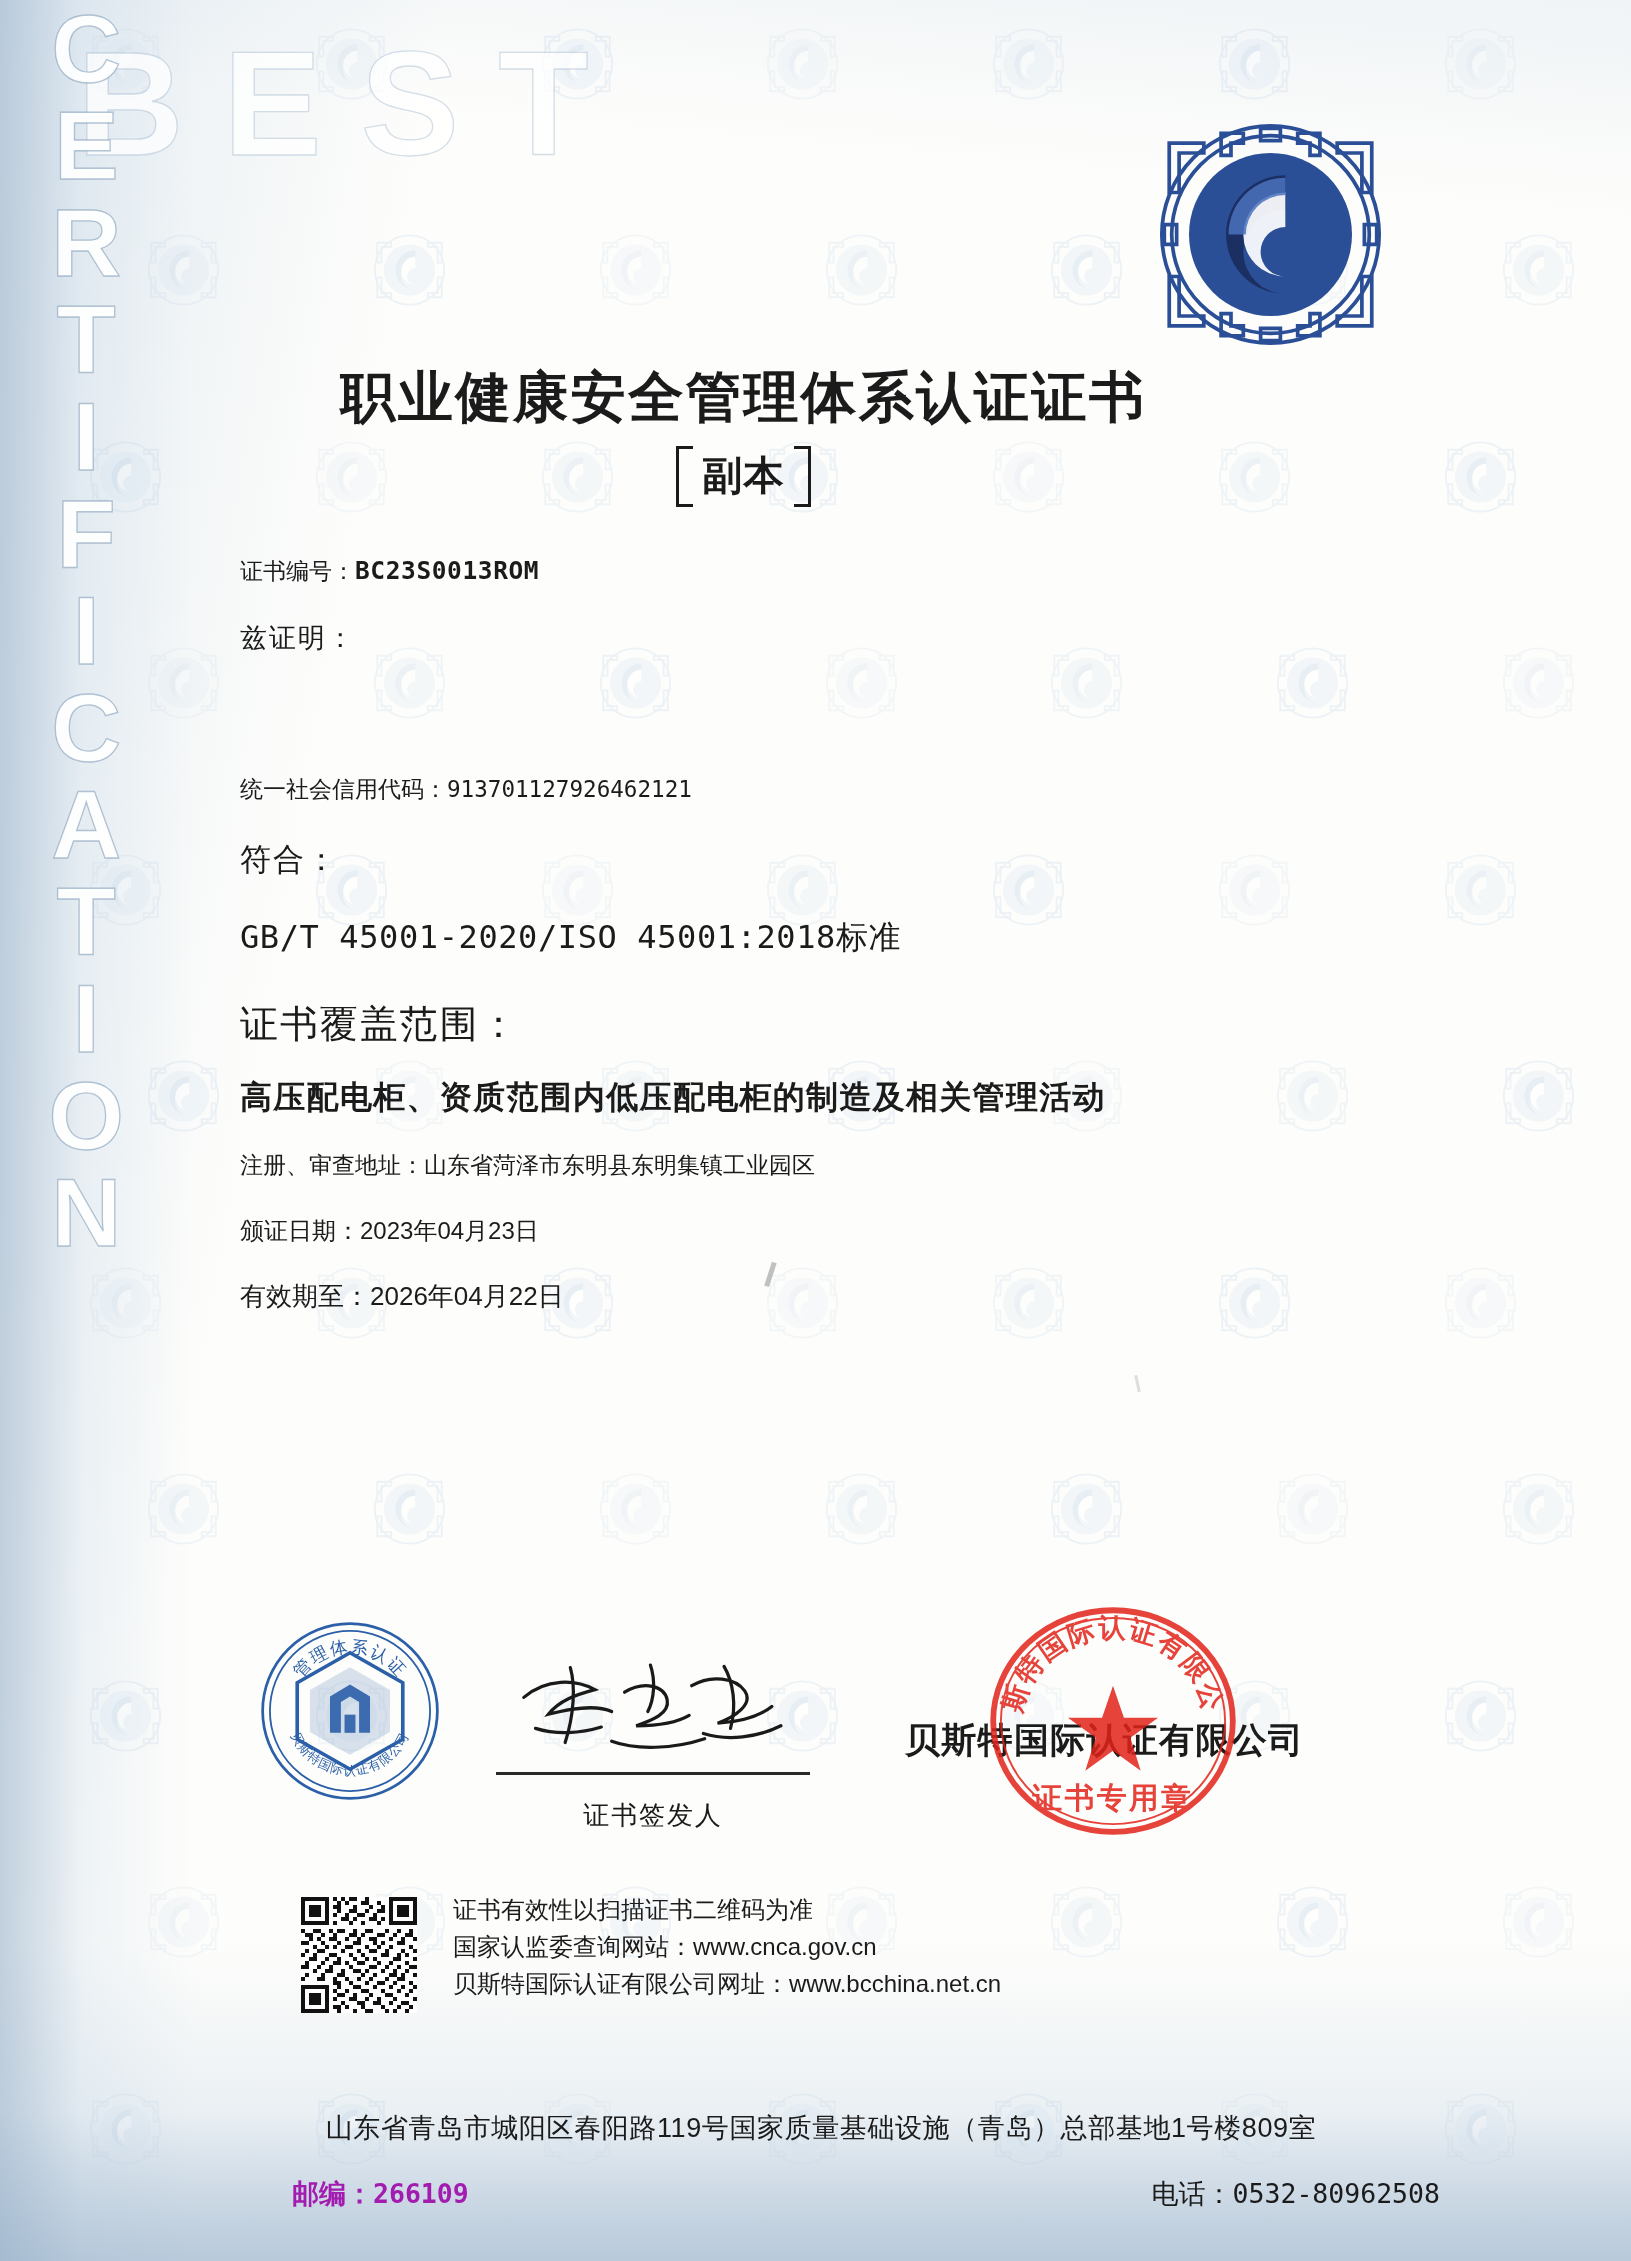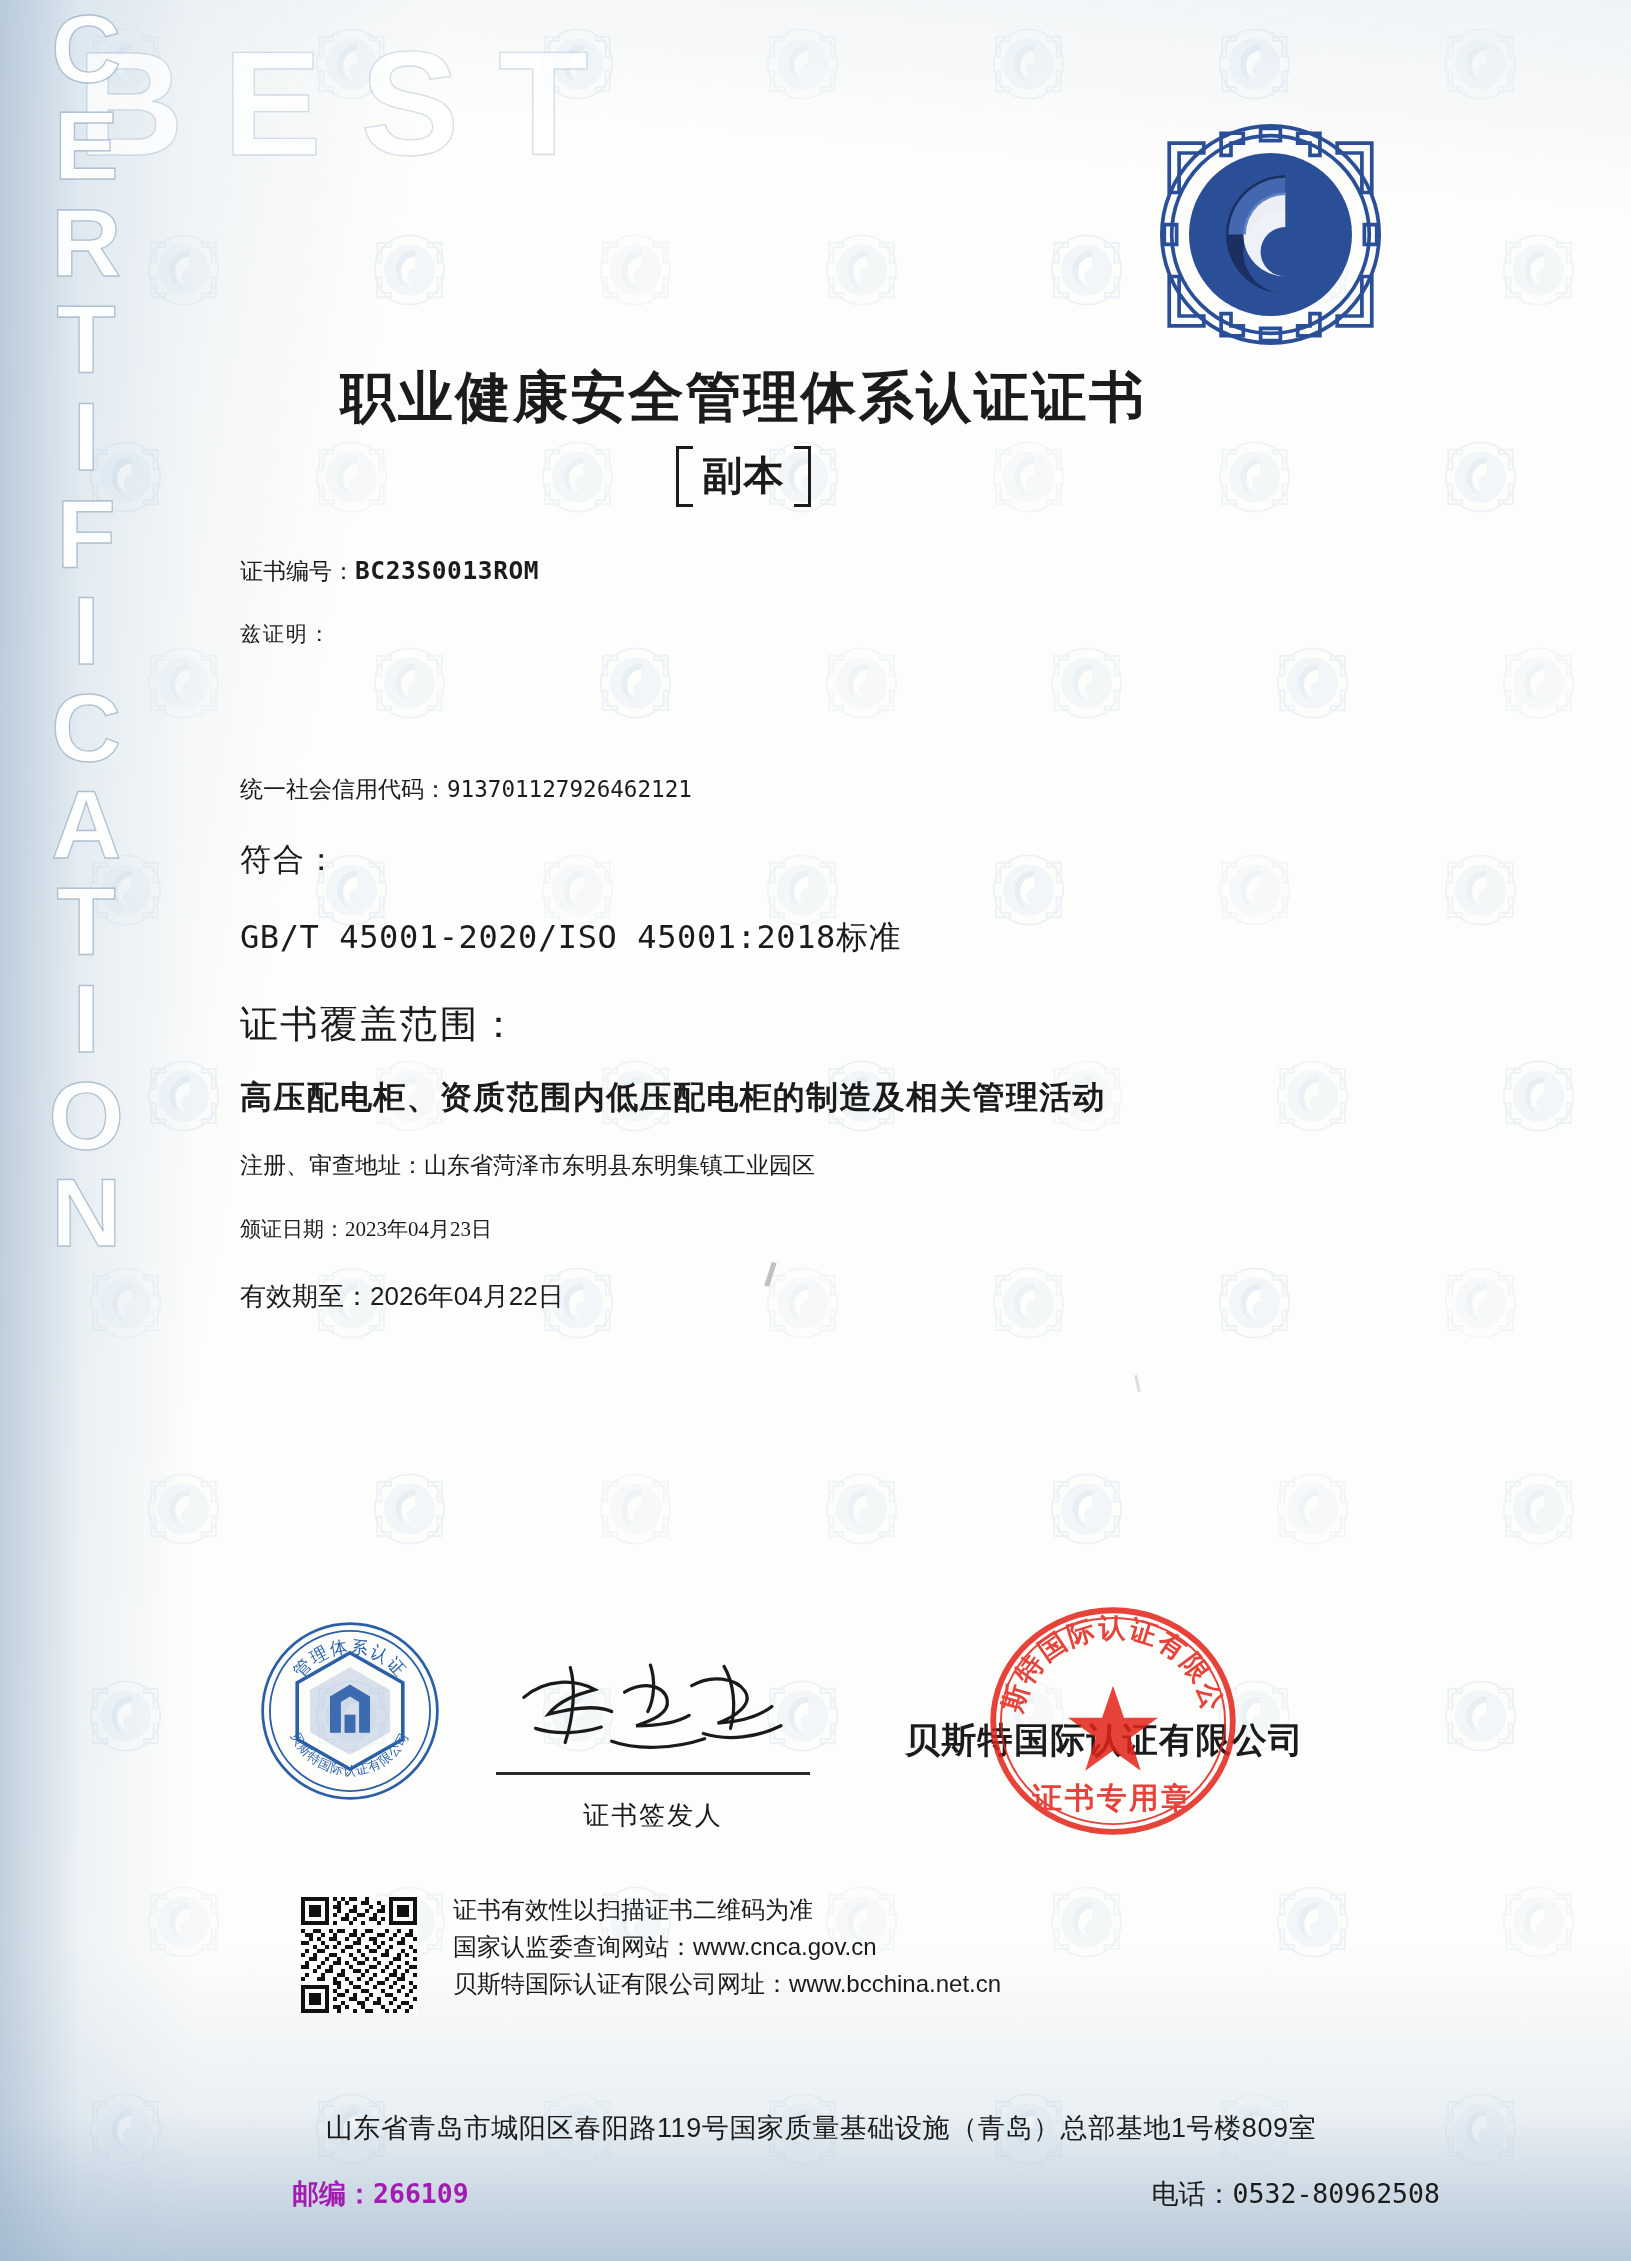--- a/index.html
+++ b/index.html
@@ -144,33 +144,33 @@
     border-bottom: 3.2px solid #1b1b1b;
   }
   .subtitle::before { left: 0; border-left: 3.2px solid #1b1b1b; }
   .subtitle::after  { right: 0; border-right: 3.2px solid #1b1b1b; }
 
   .row { position: absolute; left: 0; white-space: nowrap; color: #1b1b1b; }
 
   .cert-no { top: 556px; font-size: 23px; }
   .cert-no .v { font-family: "DejaVu Sans Mono", monospace; font-weight: 700; font-size: 24.5px; letter-spacing: 0.6px; }
 
-  .hereby  { top: 620px; font-size: 21px; letter-spacing: 1.9px; }
+  .hereby  { top: 620px; font-size: 27px; letter-spacing: 1.9px; }
   .company { top: 696px; font-size: 40px; font-weight: 700; letter-spacing: 2.6px; }
   .credit  { top: 774px; font-size: 23px; }
   .credit .v { font-family: "DejaVu Sans Mono", monospace; font-size: 22.6px; }
 
   .conform { top: 839px; font-size: 31px; letter-spacing: 1.9px; }
   .standard{ top: 916px; font-size: 32px; font-family: "DejaVu Sans Mono", monospace; letter-spacing: 0.6px; text-align: center; }
 
   .scope-label { top: 999px; font-size: 38px; letter-spacing: 1.9px; }
   .scope-text  { top: 1076px; font-size: 32px; font-weight: 700; letter-spacing: 1.3px; }
 
   .address  { top: 1150px; font-size: 23px; }
-  .issued   { top: 1215px; font-size: 21px; font-family: Liberation Serif, serif; }
+  .issued   { top: 1215px; font-size: 24px; }
   .valid    { top: 1279px; font-size: 26px; }
 
   
   .seal-round {
     position: absolute;
     left: 19.4px;
     top: 1620px;
     width: 182px;
     height: 182px;
   }

